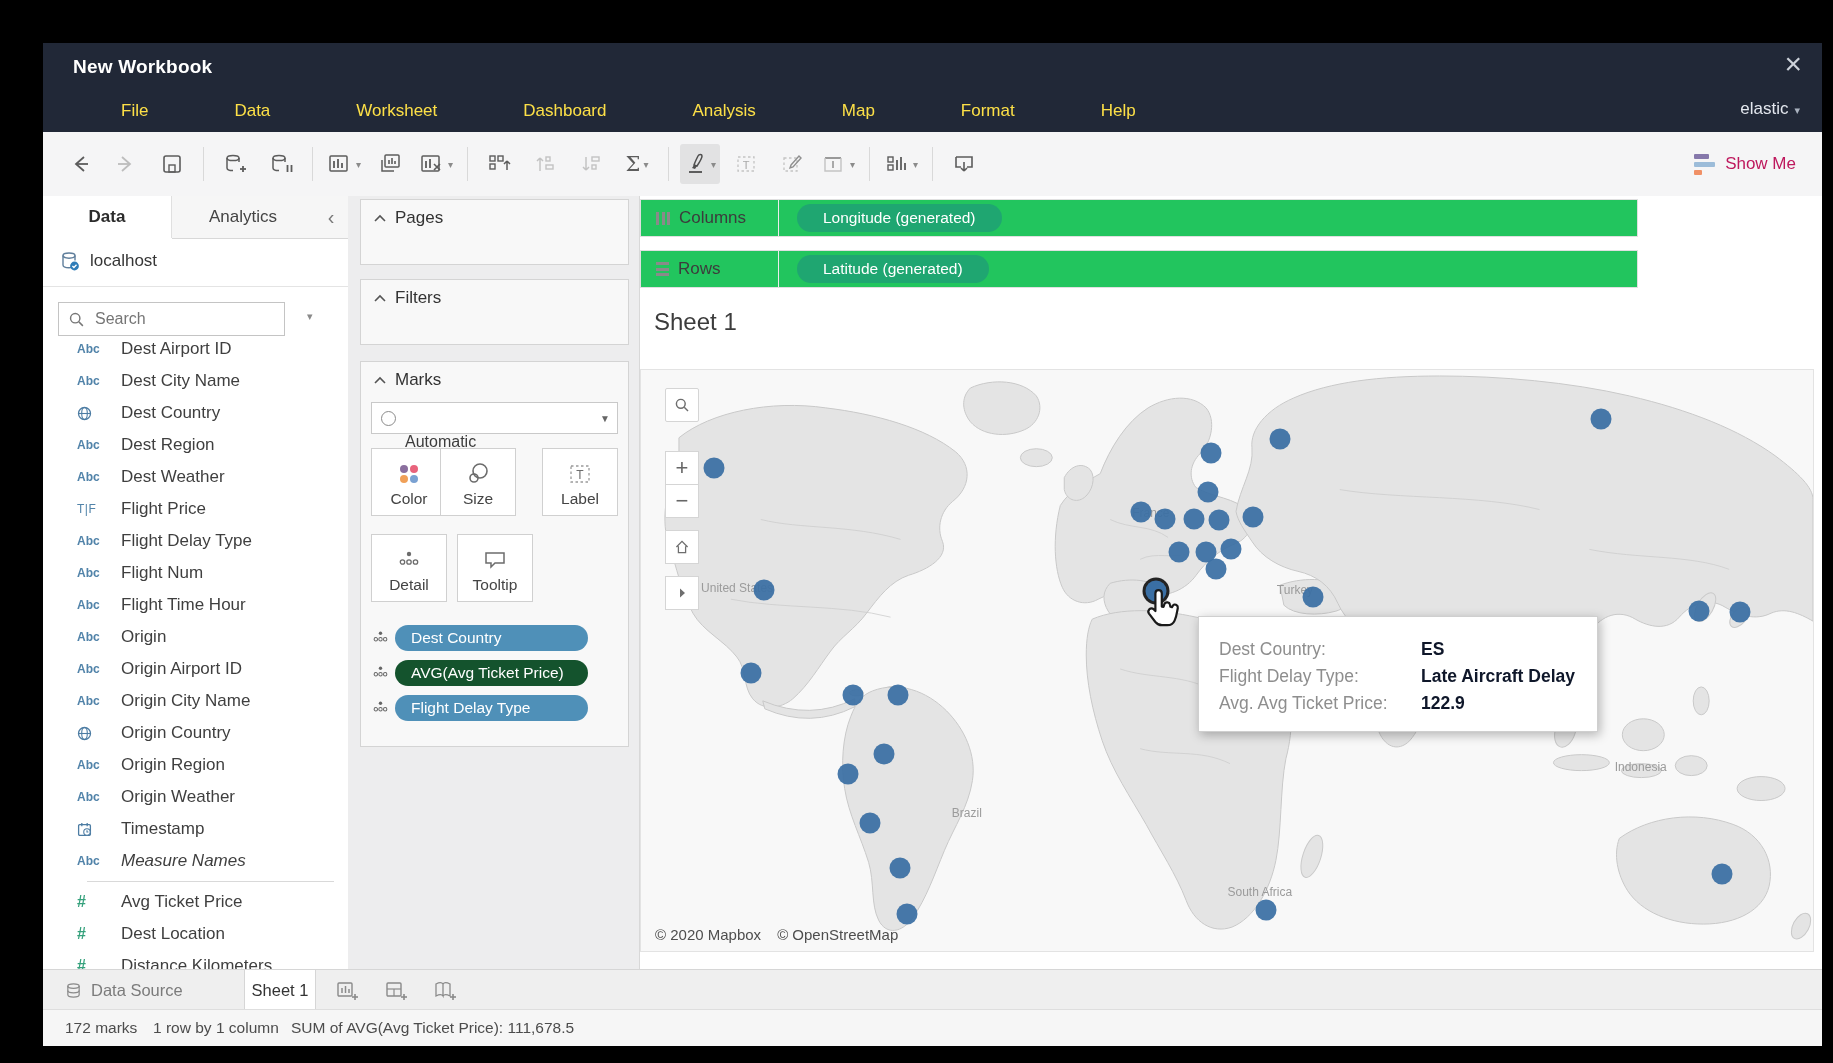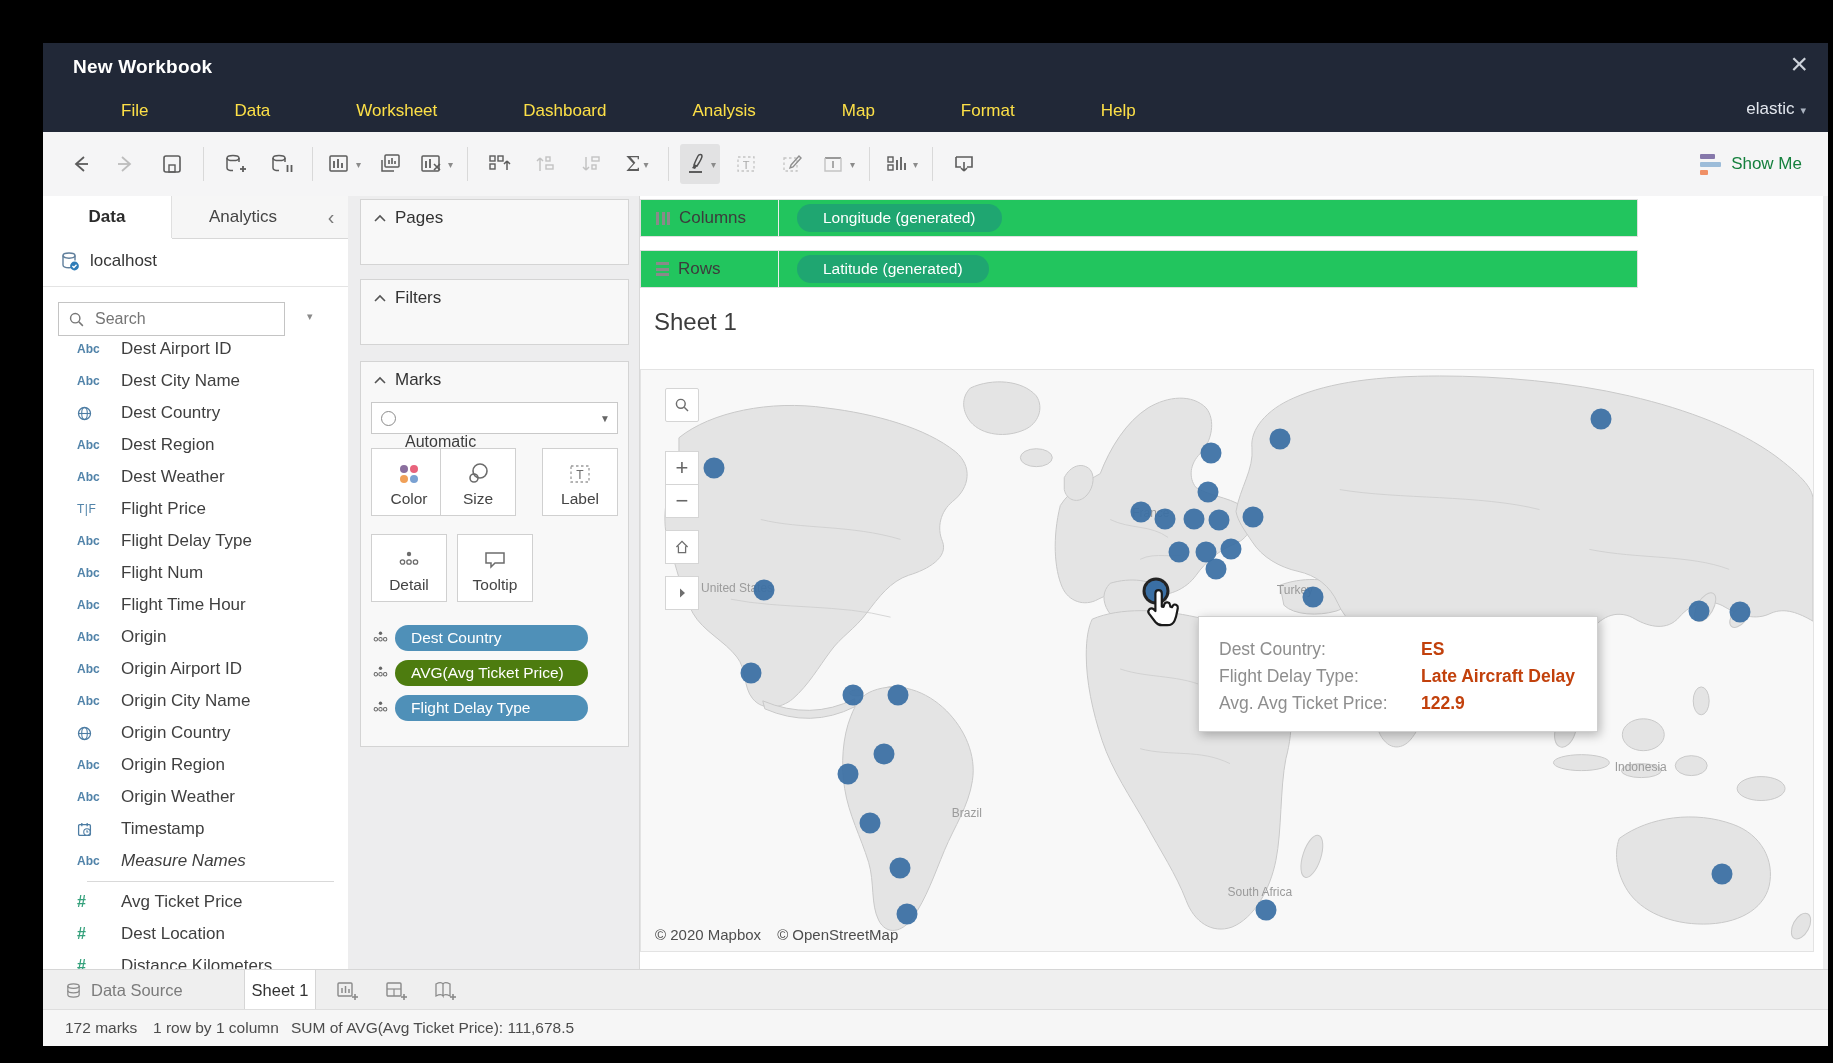--- a/index.html
+++ b/index.html
@@ -1,18 +1,18 @@
 <!DOCTYPE html>
 <html><head>
 <meta charset="utf-8">
 <style>
   html,body{margin:0;padding:0;background:#000;}
   #stage{position:relative;width:1833px;height:1063px;background:#000;overflow:hidden;
          font-family:"Liberation Sans",sans-serif;-webkit-font-smoothing:antialiased;}
-  #app{position:absolute;left:43px;top:43px;width:1779px;height:1003px;background:#ffffff;overflow:hidden;padding-left:6px;}
+  #app{position:absolute;left:43px;top:43px;width:1779px;height:1003px;background:#ffffff;overflow:hidden;}
 
   
   #titlebar{position:absolute;left:0;top:0;width:100%;height:46px;background:#212837;}
   #titlebar .title{position:absolute;left:30px;top:13px;color:#fff;font-size:19px;font-weight:bold;letter-spacing:.2px;}
   #titlebar .close{position:absolute;right:20px;top:6px;color:#cdd2da;font-size:30px;line-height:30px;cursor:default;}
   #menubar{position:absolute;left:0;top:46px;width:100%;height:43px;background:#212837;}
   #menu-items{position:absolute;left:30px;top:0;height:43px;display:flex;align-items:center;gap:38px;margin:0;padding:0;list-style:none;}
   #menu-items li{color:#fde047;font-size:17px;margin-left:48px;}
   #account{position:absolute;right:22px;top:10px;color:#e3e7ee;font-size:17px;}
   #account .caret{font-size:11px;color:#aab2bf;margin-left:6px;}
@@ -23,21 +23,21 @@
   .tbtn.active{background:#e2e2e3;}
   .tbtn svg{display:block;}
   .tb-caret{font-size:10px;color:#8b8b8b;margin-left:3px;}
   .tsep{width:1px;height:34px;background:#d9d9d9;margin:0 8px;}
   #showme{position:absolute;right:26px;top:12px;height:40px;display:flex;align-items:center;gap:10px;}
   #showme .bars{display:flex;flex-direction:column;gap:3px;}
   #showme .bars i{display:block;height:5px;border-radius:1px;}
   #showme .bars i.b1{width:15px;background:#8678ab;}
   #showme .bars i.b2{width:21px;background:#9cbcd9;}
   #showme .bars i.b3{width:8px;background:#f09066;}
-  #showme .lbl{font-size:17px;color:#15803d;}
+  #showme .lbl{font-size:17px;color:#be185d;}
 
   
   #main{position:absolute;left:0;top:153px;width:100%;height:773px;background:#ededee;}
 
   
   #datapane{position:absolute;left:0;top:0;width:305px;height:773px;background:#fff;border-right:1px solid #d8d8d8;overflow:hidden;}
   #pane-tabs{position:absolute;left:0;top:0;width:100%;height:42px;display:flex;}
   .ptab{height:42px;display:flex;align-items:center;justify-content:center;font-size:17px;color:#333;}
   .ptab.data{width:128px;background:#fff;border-right:1px solid #e0e0e0;font-weight:bold;color:#2b2b2b;}
   .ptab.analytics{width:142px;background:#f6f6f6;border-bottom:1px solid #d8d8d8;color:#444;font-weight:normal;}
@@ -78,21 +78,21 @@
         display:flex;flex-direction:column;align-items:center;justify-content:flex-end;padding-bottom:7px;}
   .mbtn .micon{position:absolute;top:12px;left:0;width:100%;display:flex;justify-content:center;}
   .mbtn .mlbl{font-size:15.5px;color:#444;}
   #btn-color{left:10px;top:86px;}  #btn-size{left:79px;top:86px;}  #btn-label{left:181px;top:86px;width:76px;}
   #btn-detail{left:10px;top:172px;} #btn-tooltip{left:96px;top:172px;}
   #marks-pills{position:absolute;left:0;top:258px;width:100%;}
   .prow{height:35px;display:flex;align-items:center;}
   .prow .dticon{width:34px;display:flex;justify-content:flex-end;padding-right:6px;box-sizing:border-box;}
   .pill{height:26px;border-radius:13px;color:#fff;font-size:15.5px;display:flex;align-items:center;padding:0 16px;width:193px;box-sizing:border-box;}
   .pill.blue{background:#4f90b8;}
-  .pill.green{background:#4d7c0f;}
+  .pill.green{background:#14532d;}
 
   
   #sheetregion{position:absolute;left:596px;top:0;width:1183px;height:773px;background:#fff;border-left:1px solid #d8d8d8;}
   .shelf{position:absolute;left:0;width:998px;height:38px;background:#22c55e;border:1px solid #e0e0e0;box-sizing:border-box;display:flex;align-items:center;}
   #shelf-cols{top:3px;} #shelf-rows{top:54px;}
   .shelf .sh-label{width:138px;display:flex;align-items:center;gap:9px;padding-left:15px;box-sizing:border-box;font-size:17px;color:#3c3c3c;height:100%;border-right:1px solid #ececec;}
   .sh-pill{margin-left:18px;height:28px;border-radius:14px;background:#1fa671;color:#fff;font-size:15.5px;display:flex;align-items:center;padding:0 26px;}
   .ic-cols{display:flex;gap:2.5px;align-items:flex-end;}
   .ic-cols i{width:3px;height:13px;background:#8a8a8a;display:block;}
   .ic-rows{display:flex;flex-direction:column;gap:2.5px;}
@@ -111,21 +111,21 @@
   #mt-search{margin-bottom:30px;border-radius:2px;}
   .mt-group .mt-btn{margin-top:-1px;}
   .plusminus{font-size:22px;color:#666;line-height:20px;font-weight:normal;}
   #mt-home{margin-top:12px;}
   #mt-arrow{margin-top:12px;color:#6e6e6e;font-size:13px;}
   #attribution{position:absolute;left:14px;bottom:8px;z-index:6;font-size:15px;color:#4e4e4e;display:flex;gap:16px;}
   #tooltip{position:absolute;left:557px;top:246px;width:400px;height:116px;background:#fff;border:1px solid #cfcfcf;
            box-shadow:2px 3px 10px rgba(0,0,0,.28);z-index:7;padding:19px 0 0 20px;box-sizing:border-box;}
   .ttrow{display:flex;line-height:27px;font-size:17.5px;}
   .ttrow .ttl{width:202px;color:#8e8e8e;}
-  .ttrow .ttv{color:#c2410c;font-weight:bold;}
+  .ttrow .ttv{color:#0f172a;font-weight:bold;}
 
   
   #tabbar{position:absolute;left:0;top:926px;width:100%;height:40px;background:#efefef;border-top:1px solid #d6d6d6;}
   #ds-tab{position:absolute;left:0;top:0;height:40px;display:flex;align-items:center;gap:9px;padding:0 24px 0 22px;color:#7b7b7b;font-size:16.5px;}
   #sheet-tab{position:absolute;left:201px;top:0;width:70px;height:40px;background:#fff;border-left:1px solid #d6d6d6;border-right:1px solid #d6d6d6;
              display:flex;align-items:center;justify-content:center;font-size:16.5px;color:#333;}
   .newtab-ic{position:absolute;top:8px;}
   #statusbar{position:absolute;left:0;top:966px;width:100%;height:37px;background:#f6f6f6;border-top:1px solid #dedede;}
   #statusbar span{position:absolute;top:9px;font-size:15.5px;color:#4c4c4c;}
   #st-marks{left:22px;} #st-layout{left:110px;} #st-sum{left:248px;}

